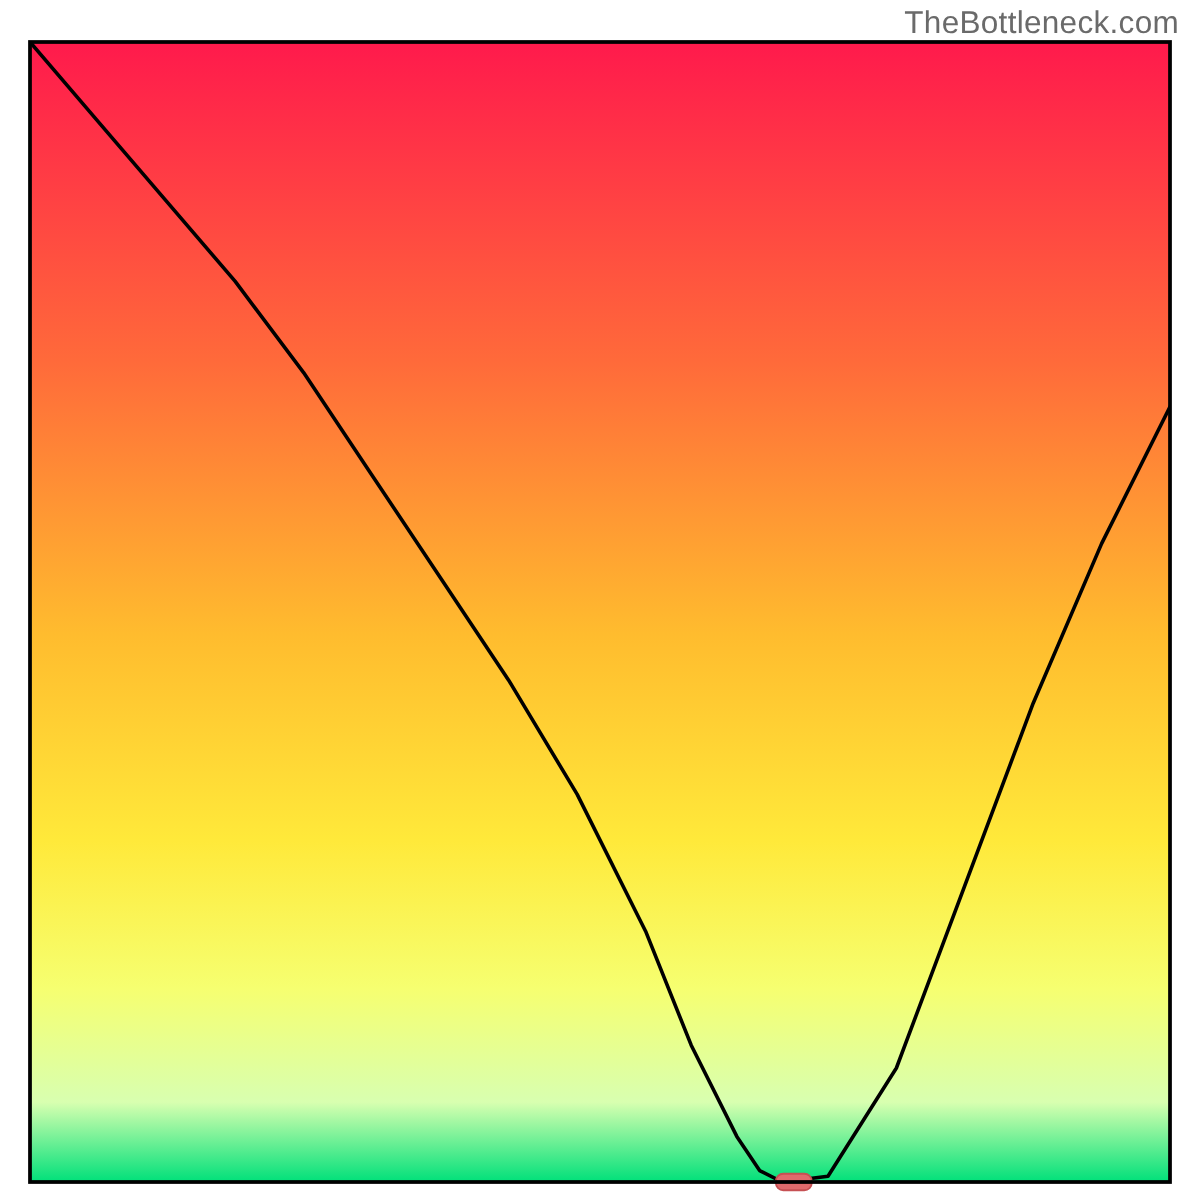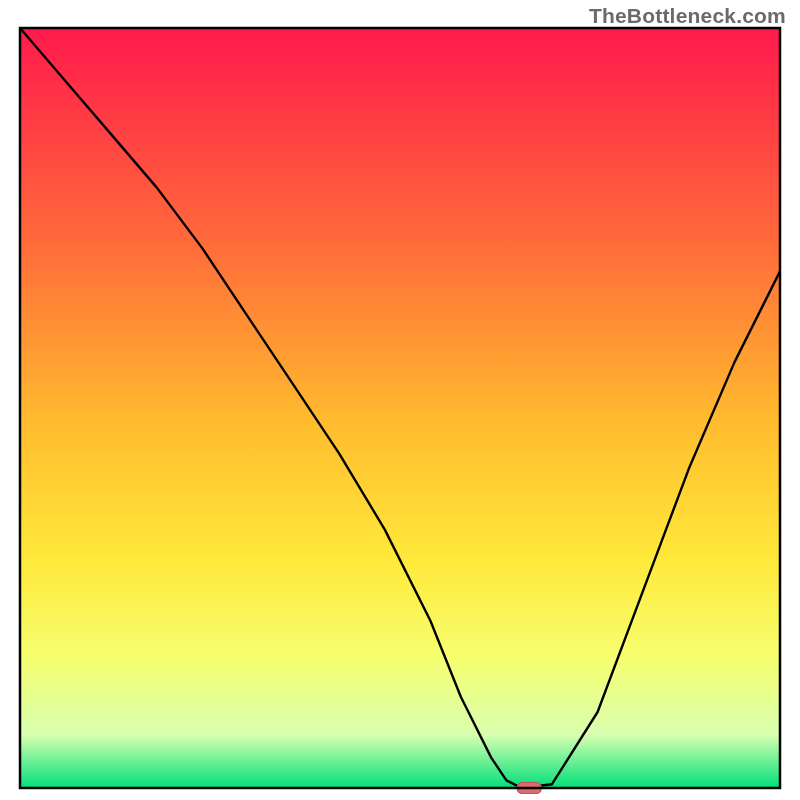--- a/index.html
+++ b/index.html
@@ -15,21 +15,21 @@
     width: 800px;
     height: 800px;
     background: #ffffff;
   }
   .watermark {
     position: absolute;
     top: 4px;
     right: 14px;
     color: #6a6a6a;
     font-size: 21px;
-    font-weight: 700;
+    font-weight: 400;
     letter-spacing: 0.2px;
   }
   svg.chart {
     position: absolute;
     left: 0;
     top: 0;
     width: 800px;
     height: 800px;
   }
 </style>

